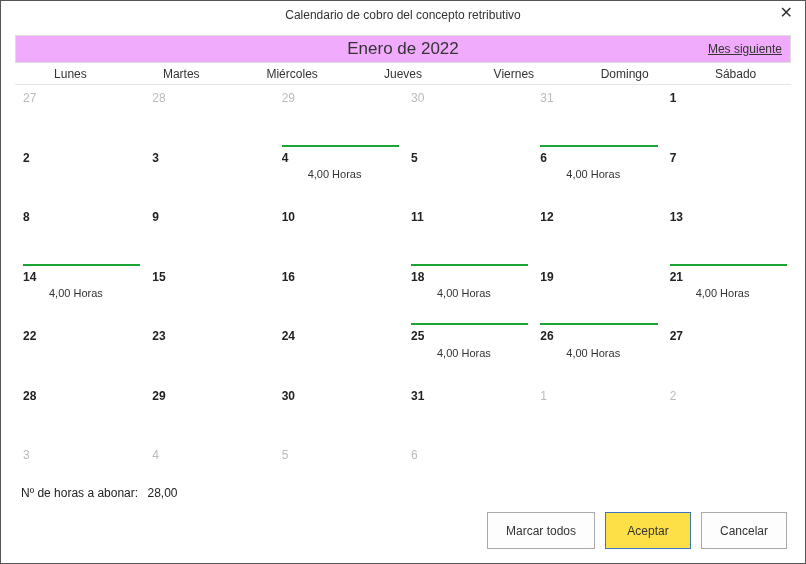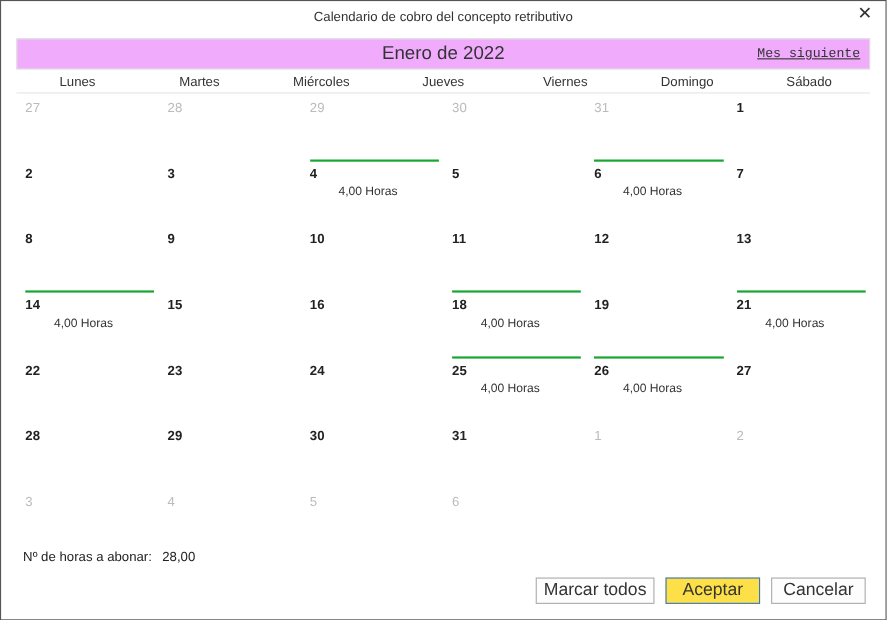--- a/index.html
+++ b/index.html
@@ -55,21 +55,20 @@
     font-weight: 400;
     color: #333;
   }
   .month-header .next {
     position: absolute;
     right: 8px;
     font-size: 12px;
     text-decoration: underline;
     color: #333;
     cursor: pointer;
-    font-family: Liberation Mono, monospace;
   }
   .dow-row {
     display: grid;
     grid-template-columns: repeat(7, 1fr);
     border-bottom: 1px solid #e5e5e5;
     height: 22px;
   }
   .dow-cell {
     display: flex;
     align-items: center;
@@ -112,34 +111,33 @@
     color: #333;
   }
   .summary {
     padding: 18px 6px 6px 6px;
     font-size: 12px;
     color: #222;
   }
   .summary-val {
     display: inline-block;
     margin-left: 6px;
-    margin-top: 12px;
   }
   .buttons {
     display: flex;
     justify-content: flex-end;
     gap: 10px;
     padding: 6px 4px 0 4px;
   }
   .btn {
     min-width: 108px;
-    height: 24px;
+    height: 37px;
     border: 1px solid #aaa;
     background: #fdfdfd;
-    font-size: 16px;
+    font-size: 12px;
     color: #333;
     display: flex;
     align-items: center;
     justify-content: center;
     cursor: pointer;
   }
   .btn.primary {
     border: 1px solid #3a75c4;
     background: #fde047;
   }

